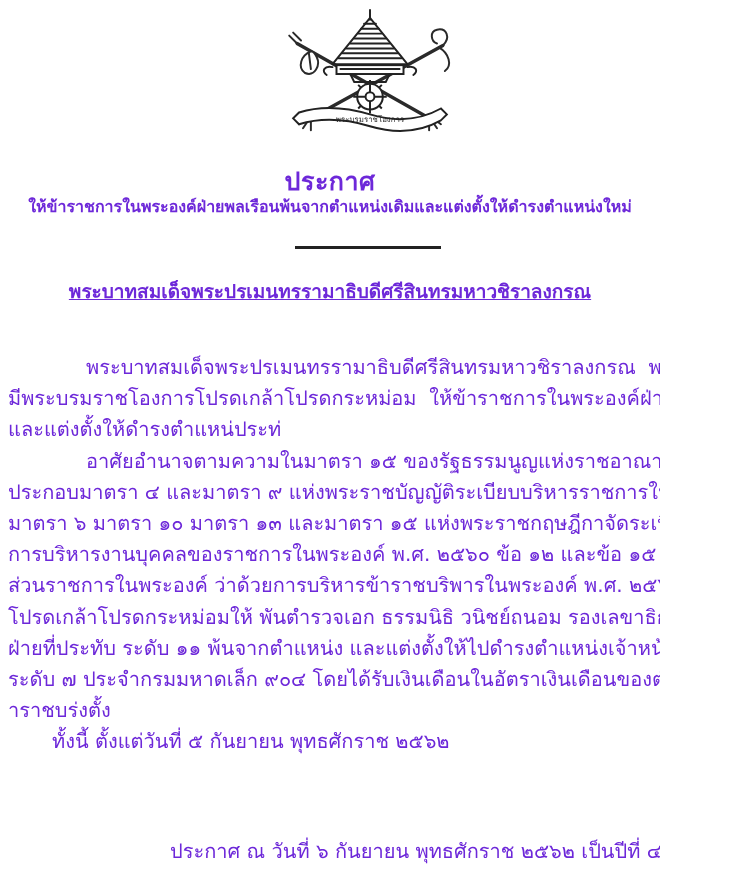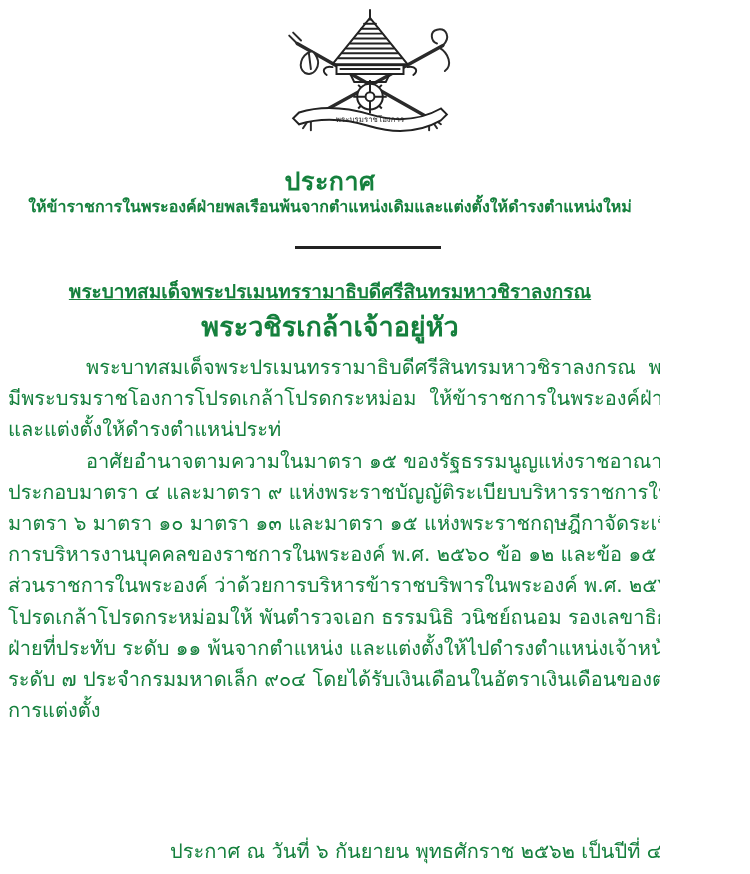--- a/index.html
+++ b/index.html
@@ -1,20 +1,20 @@
 <!DOCTYPE html>
 <html lang="th"><head>
 <meta charset="utf-8">
 <style>
   html,body{margin:0;padding:0;background:#ffffff;}
   .page{
     position:relative;
     width:660px;height:874px;
     background:#ffffff;
-    color:#15803d;
+    color:#6d28d9;
     font-family:"DejaVu Sans","Liberation Sans",sans-serif;
     overflow:hidden;
   }
   .abs-center{position:absolute;left:0;width:100%;text-align:center;}
   .doc-title{top:161px;font-size:25px;font-weight:bold;letter-spacing:.5px;}
   .doc-subtitle{top:194px;font-size:16px;font-weight:bold;white-space:pre;}
   .rule{position:absolute;top:246px;left:295px;width:146px;height:0;border-top:3px solid #222;}
   .king-name-1{top:276px;font-size:19px;font-weight:bold;text-decoration:underline;}
   .king-name-2{top:305px;font-size:27px;font-weight:bold;}
   .body-text{
@@ -82,32 +82,32 @@
     </svg>
   </div>
 
   <div class="abs-center doc-title">ประกาศ</div>
 
   <div class="abs-center doc-subtitle"><span>ให้ข้าราชการในพระองค์ฝ่ายพลเรือนพ้นจากตำแหน่งเดิมและแต่งตั้งให้ดำรงตำแหน่งใหม่</span></div>
 
   <div class="rule"></div>
 
   <div class="abs-center king-name-1">พระบาทสมเด็จพระปรเมนทรรามาธิบดีศรีสินทรมหาวชิราลงกรณ</div>
-  <div class="abs-center king-name-2">พระวชิรเกล้าเจ้าอยู่หัว</div>
 
   <div class="body-text">
     <div class="line indent-lg">พระบาทสมเด็จพระปรเมนทรรามาธิบดีศรีสินทรมหาวชิราลงกรณ  พระวชิรเกล้าเจ้าอยู่หัว</div>
     <div class="line">มีพระบรมราชโองการโปรดเกล้าโปรดกระหม่อม  ให้ข้าราชการในพระองค์ฝ่ายพลเรือนพ้นจาก</div>
     <div class="line">และแต่งตั้งให้ดำรงตำแหน่ประท่</div>
     <div class="line indent-lg">อาศัยอำนาจตามความในมาตรา ๑๕ ของรัฐธรรมนูญแห่งราชอาณาจักรไทย พุทธศักราช ๒๕๖๐</div>
     <div class="line">ประกอบมาตรา ๔ และมาตรา ๙ แห่งพระราชบัญญัติระเบียบบริหารราชการในพระองค์ พ.ศ. ๒๕๖๐</div>
     <div class="line">มาตรา ๖ มาตรา ๑๐ มาตรา ๑๓ และมาตรา ๑๕ แห่งพระราชกฤษฎีกาจัดระเบียบราชการและ</div>
     <div class="line">การบริหารงานบุคคลของราชการในพระองค์ พ.ศ. ๒๕๖๐ ข้อ ๑๒ และข้อ ๑๕ แห่งระเบียบ</div>
     <div class="line">ส่วนราชการในพระองค์ ว่าด้วยการบริหารข้าราชบริพารในพระองค์ พ.ศ. ๒๕๖๐ จึงทรงพระกรุณา</div>
     <div class="line">โปรดเกล้าโปรดกระหม่อมให้ พันตำรวจเอก ธรรมนิธิ วนิชย์ถนอม รองเลขาธิการพระราชวัง</div>
     <div class="line">ฝ่ายที่ประทับ ระดับ ๑๑ พ้นจากตำแหน่ง และแต่งตั้งให้ไปดำรงตำแหน่งเจ้าหน้าที่งานในพระองค์</div>
     <div class="line">ระดับ ๗ ประจำกรมมหาดเล็ก ๙๐๔ โดยได้รับเงินเดือนในอัตราเงินเดือนของตำแหน่งที่ได้รับ</div>
-    <div class="line">การแต่งตั้ง</div>
+    <div class="line">าราชบร่งตั้ง</div>
+    <div class="line indent-sm">ทั้งนี้ ตั้งแต่วันที่ ๕ กันยายน พุทธศักราช ๒๕๖๒</div>
   </div>
 
   <div class="announce-line">ประกาศ ณ วันที่ ๖ กันยายน พุทธศักราช ๒๕๖๒ เป็นปีที่ ๔ ในรัชกาลปัจจุบัน</div>
 
 </div>
 
 </body></html>

